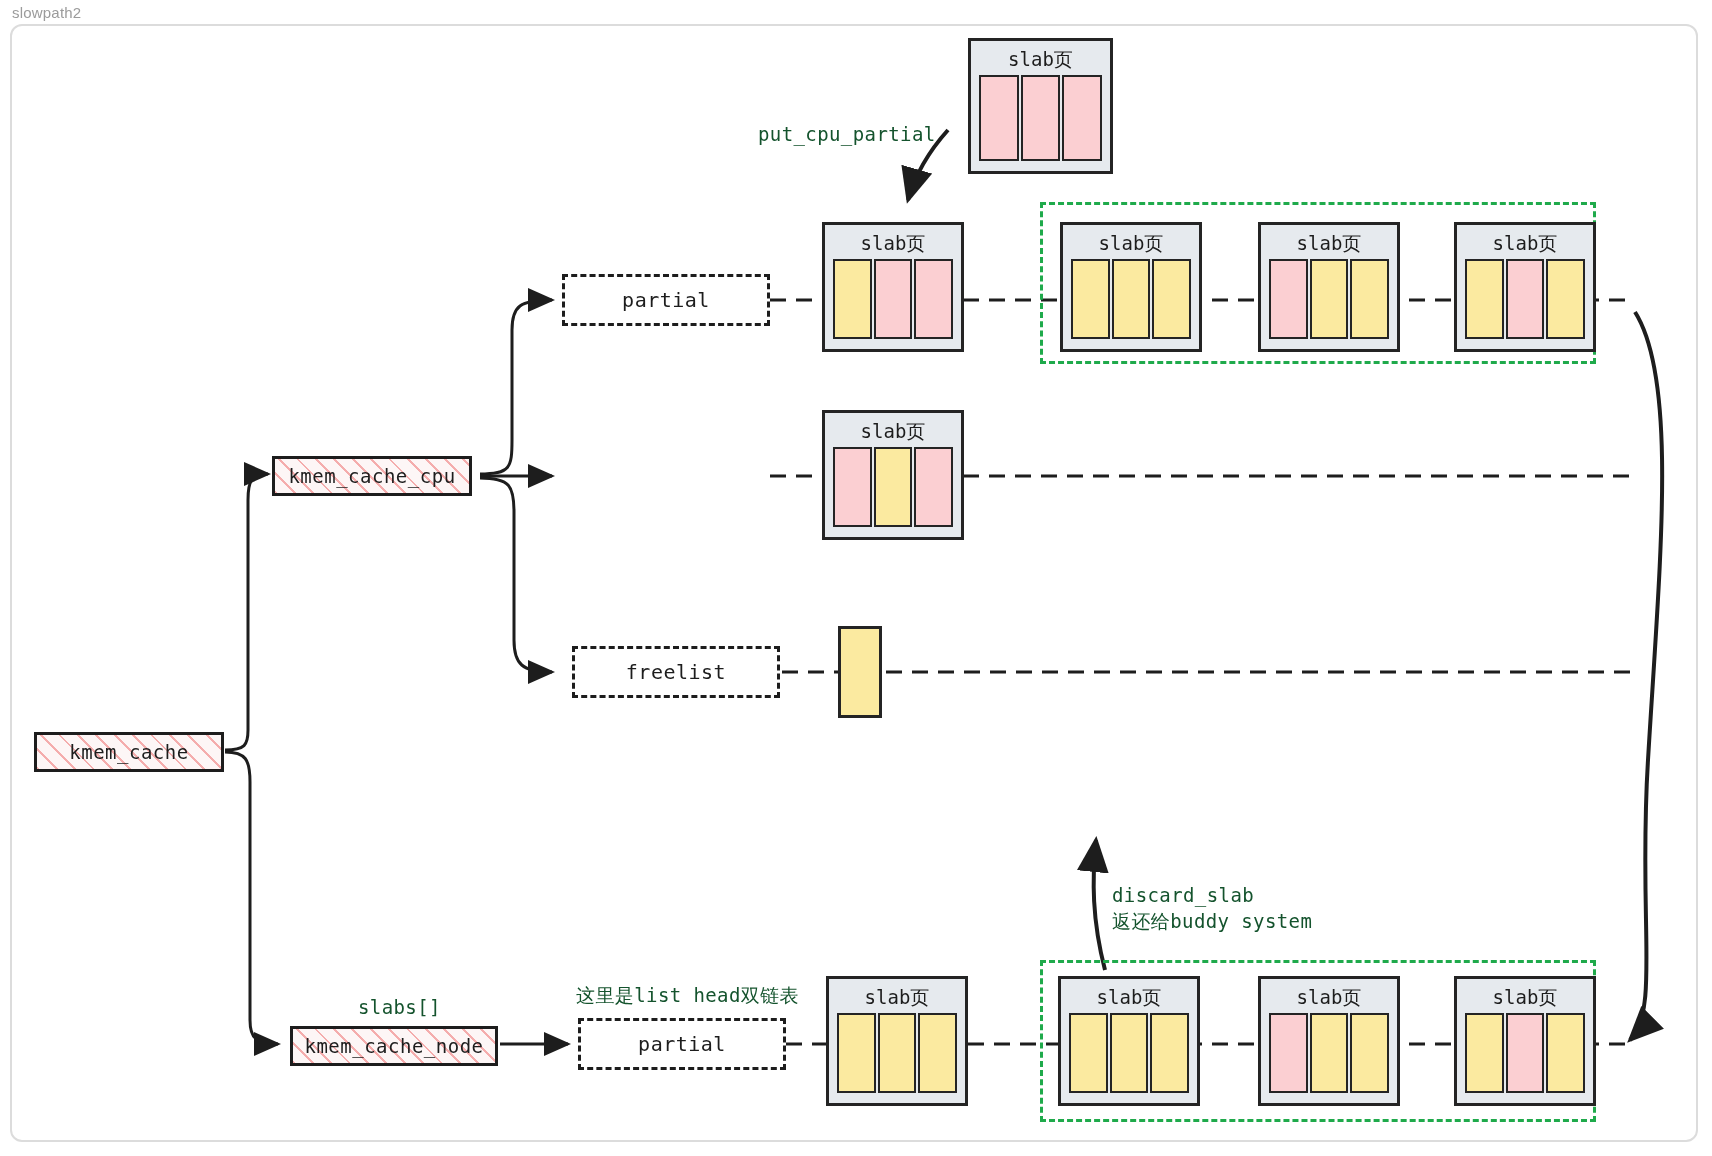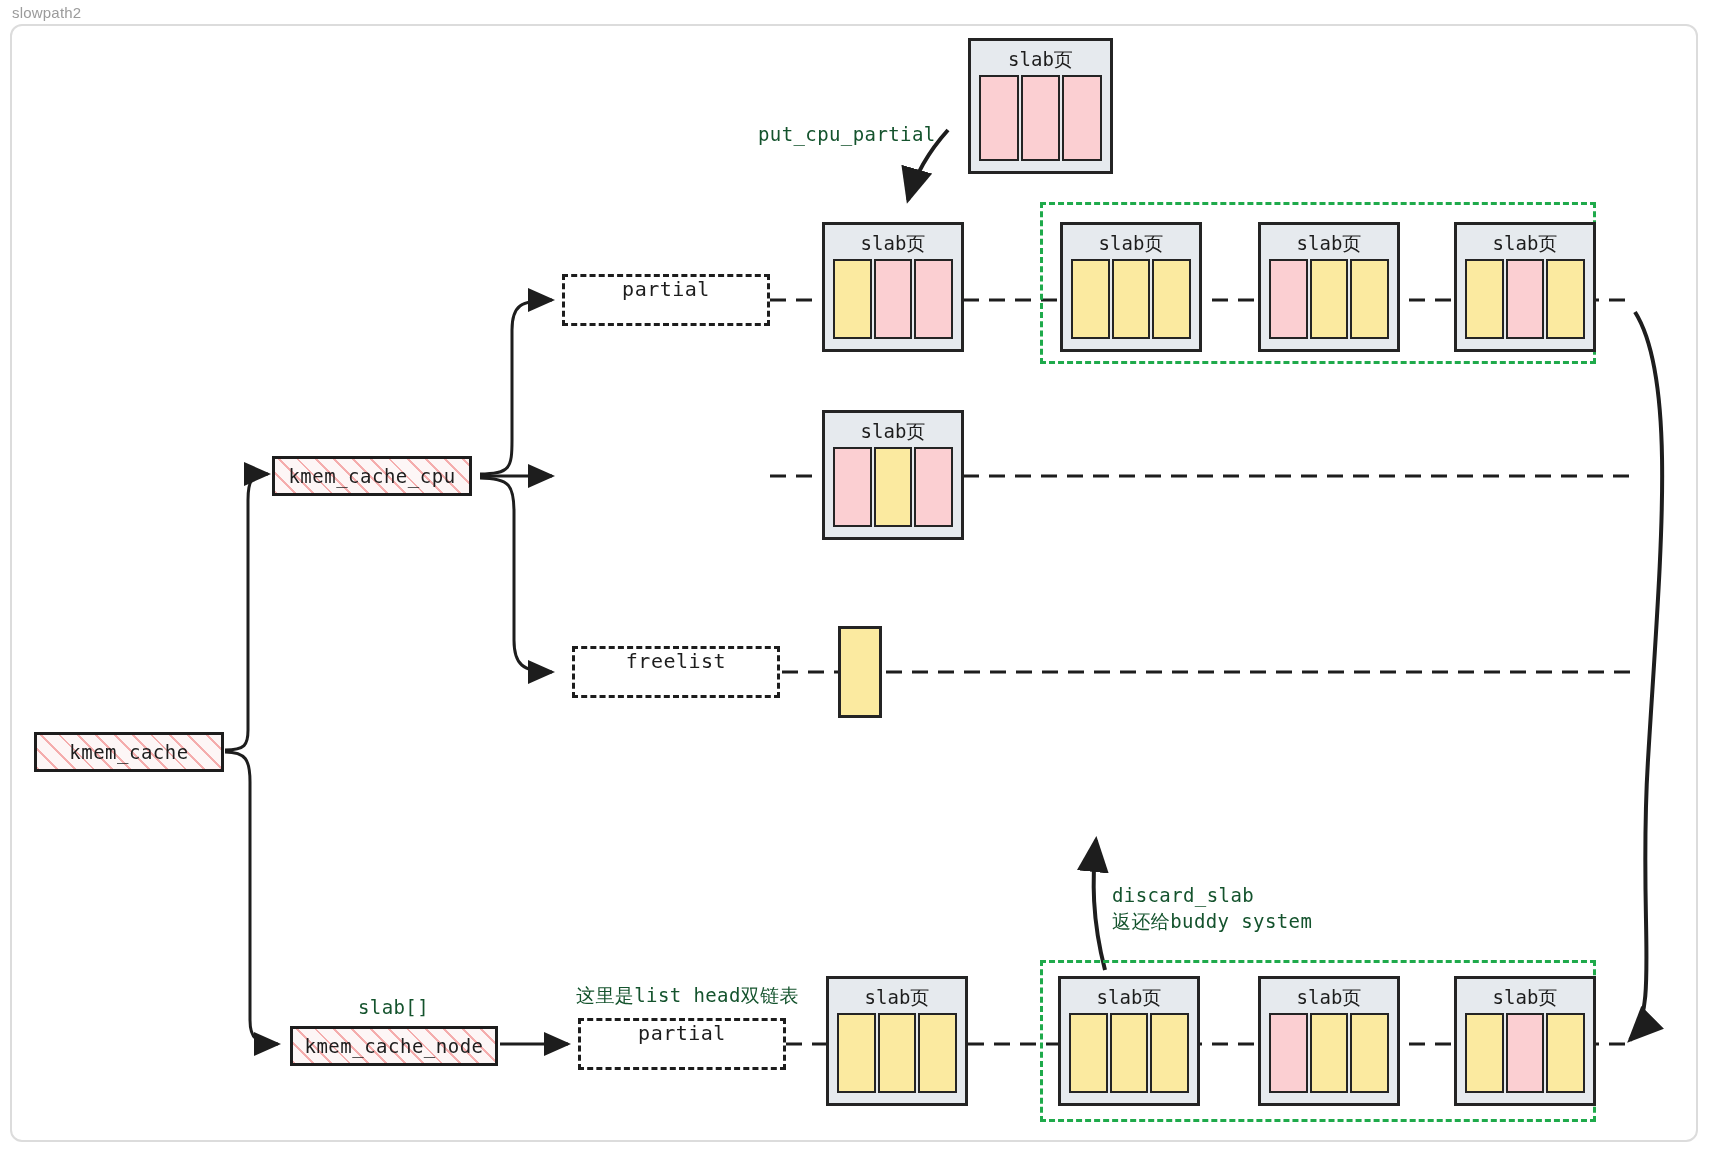--- a/index.html
+++ b/index.html
@@ -65,20 +65,21 @@
   }
   .hatch-box span { position: relative; text-align: center; }
 
   
   .dash-box {
     position: absolute;
     box-sizing: border-box;
     border: 3px dashed #1d1d1d;
     background: #ffffff;
     display: flex;
+    align-items: center;
     justify-content: center;
     font-size: 20px;
     color: #1d1d1d;
     letter-spacing: 0.5px;
   }
 
   
   .slab {
     position: absolute;
     box-sizing: border-box;
@@ -199,21 +200,21 @@
   </svg>
 
   <div class="hatch-box" style="left:34px; top:732px; width:190px; height:40px;">
     <span>kmem_cache</span>
   </div>
 
   <div class="hatch-box" style="left:272px; top:456px; width:200px; height:40px;">
     <span>kmem_cache_cpu</span>
   </div>
 
-  <div class="anno" style="left:358px; top:994px;">slab[]</div>
+  <div class="anno" style="left:358px; top:994px;">slabs[]</div>
 
   <div class="hatch-box" style="left:290px; top:1026px; width:208px; height:40px;">
     <span>kmem_cache_node</span>
   </div>
 
   <div class="dash-box" style="left:562px; top:274px; width:208px; height:52px;">
     <span>partial</span>
   </div>
 
 

